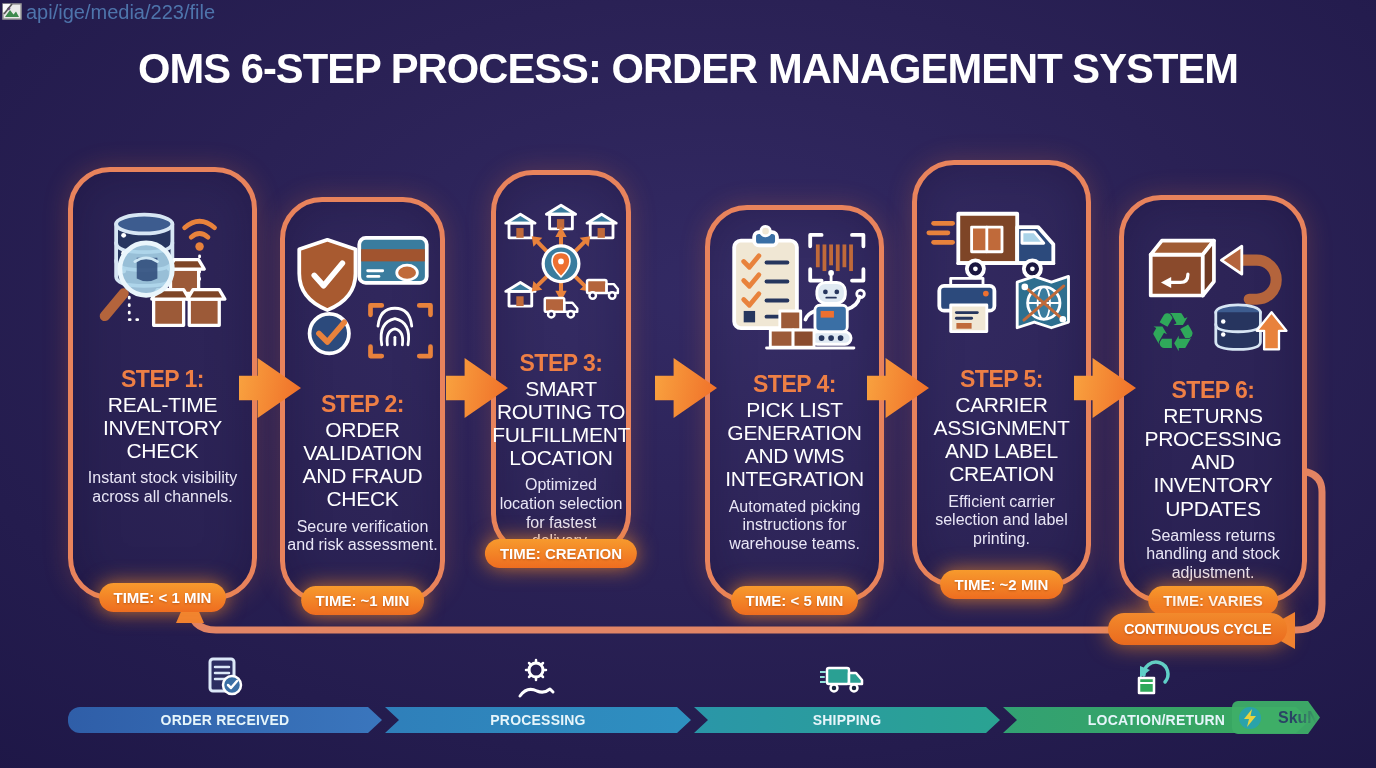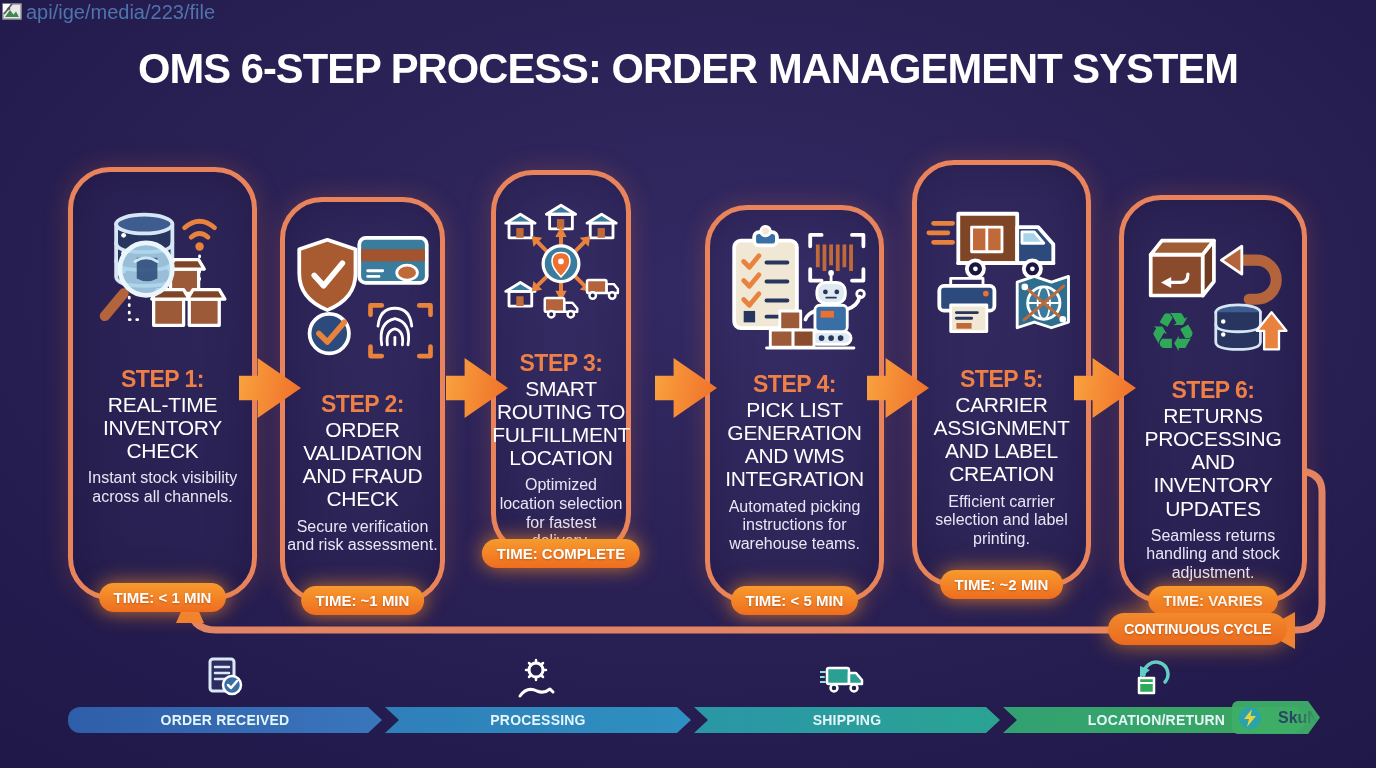--- a/index.html
+++ b/index.html
@@ -232,21 +232,21 @@
             <path d="M136,101 h9 l5,6 v5 h-14 z"></path>
             <circle cx="119" cy="115" r="4" fill="#241d4f"></circle>
               <circle cx="143" cy="115" r="4" fill="#241d4f"></circle>
           </g>
         </g>
       </svg>
     </div>
     <div class="step-label">STEP 3:</div>
     <div class="step-title">SMART ROUTING TO FULFILLMENT LOCATION</div>
     <div class="step-desc">Optimized location selection for fastest delivery.</div>
-    <div class="time-badge">TIME: COMPLETE</div>
+    <div class="time-badge">TIME: CREATION</div>
   </div>
 
   <div class="card card4">
     <div class="icon-box">
       <svg width="152" height="148" viewBox="0 0 160 150">
         <g fill="none" stroke="#fff" stroke-width="4" stroke-linecap="round" stroke-linejoin="round">
           <rect x="16" y="22" width="66" height="92" rx="7" fill="#f0e7d4"></rect>
           <path d="M82,96 v18 h-18 z" fill="#b07a4e" stroke="none"></path>
           <rect x="37" y="13" width="24" height="14" rx="5" fill="#3a6fa5"></rect>
           <circle cx="49" cy="12" r="5" fill="#f0e7d4" stroke-width="3"></circle>

